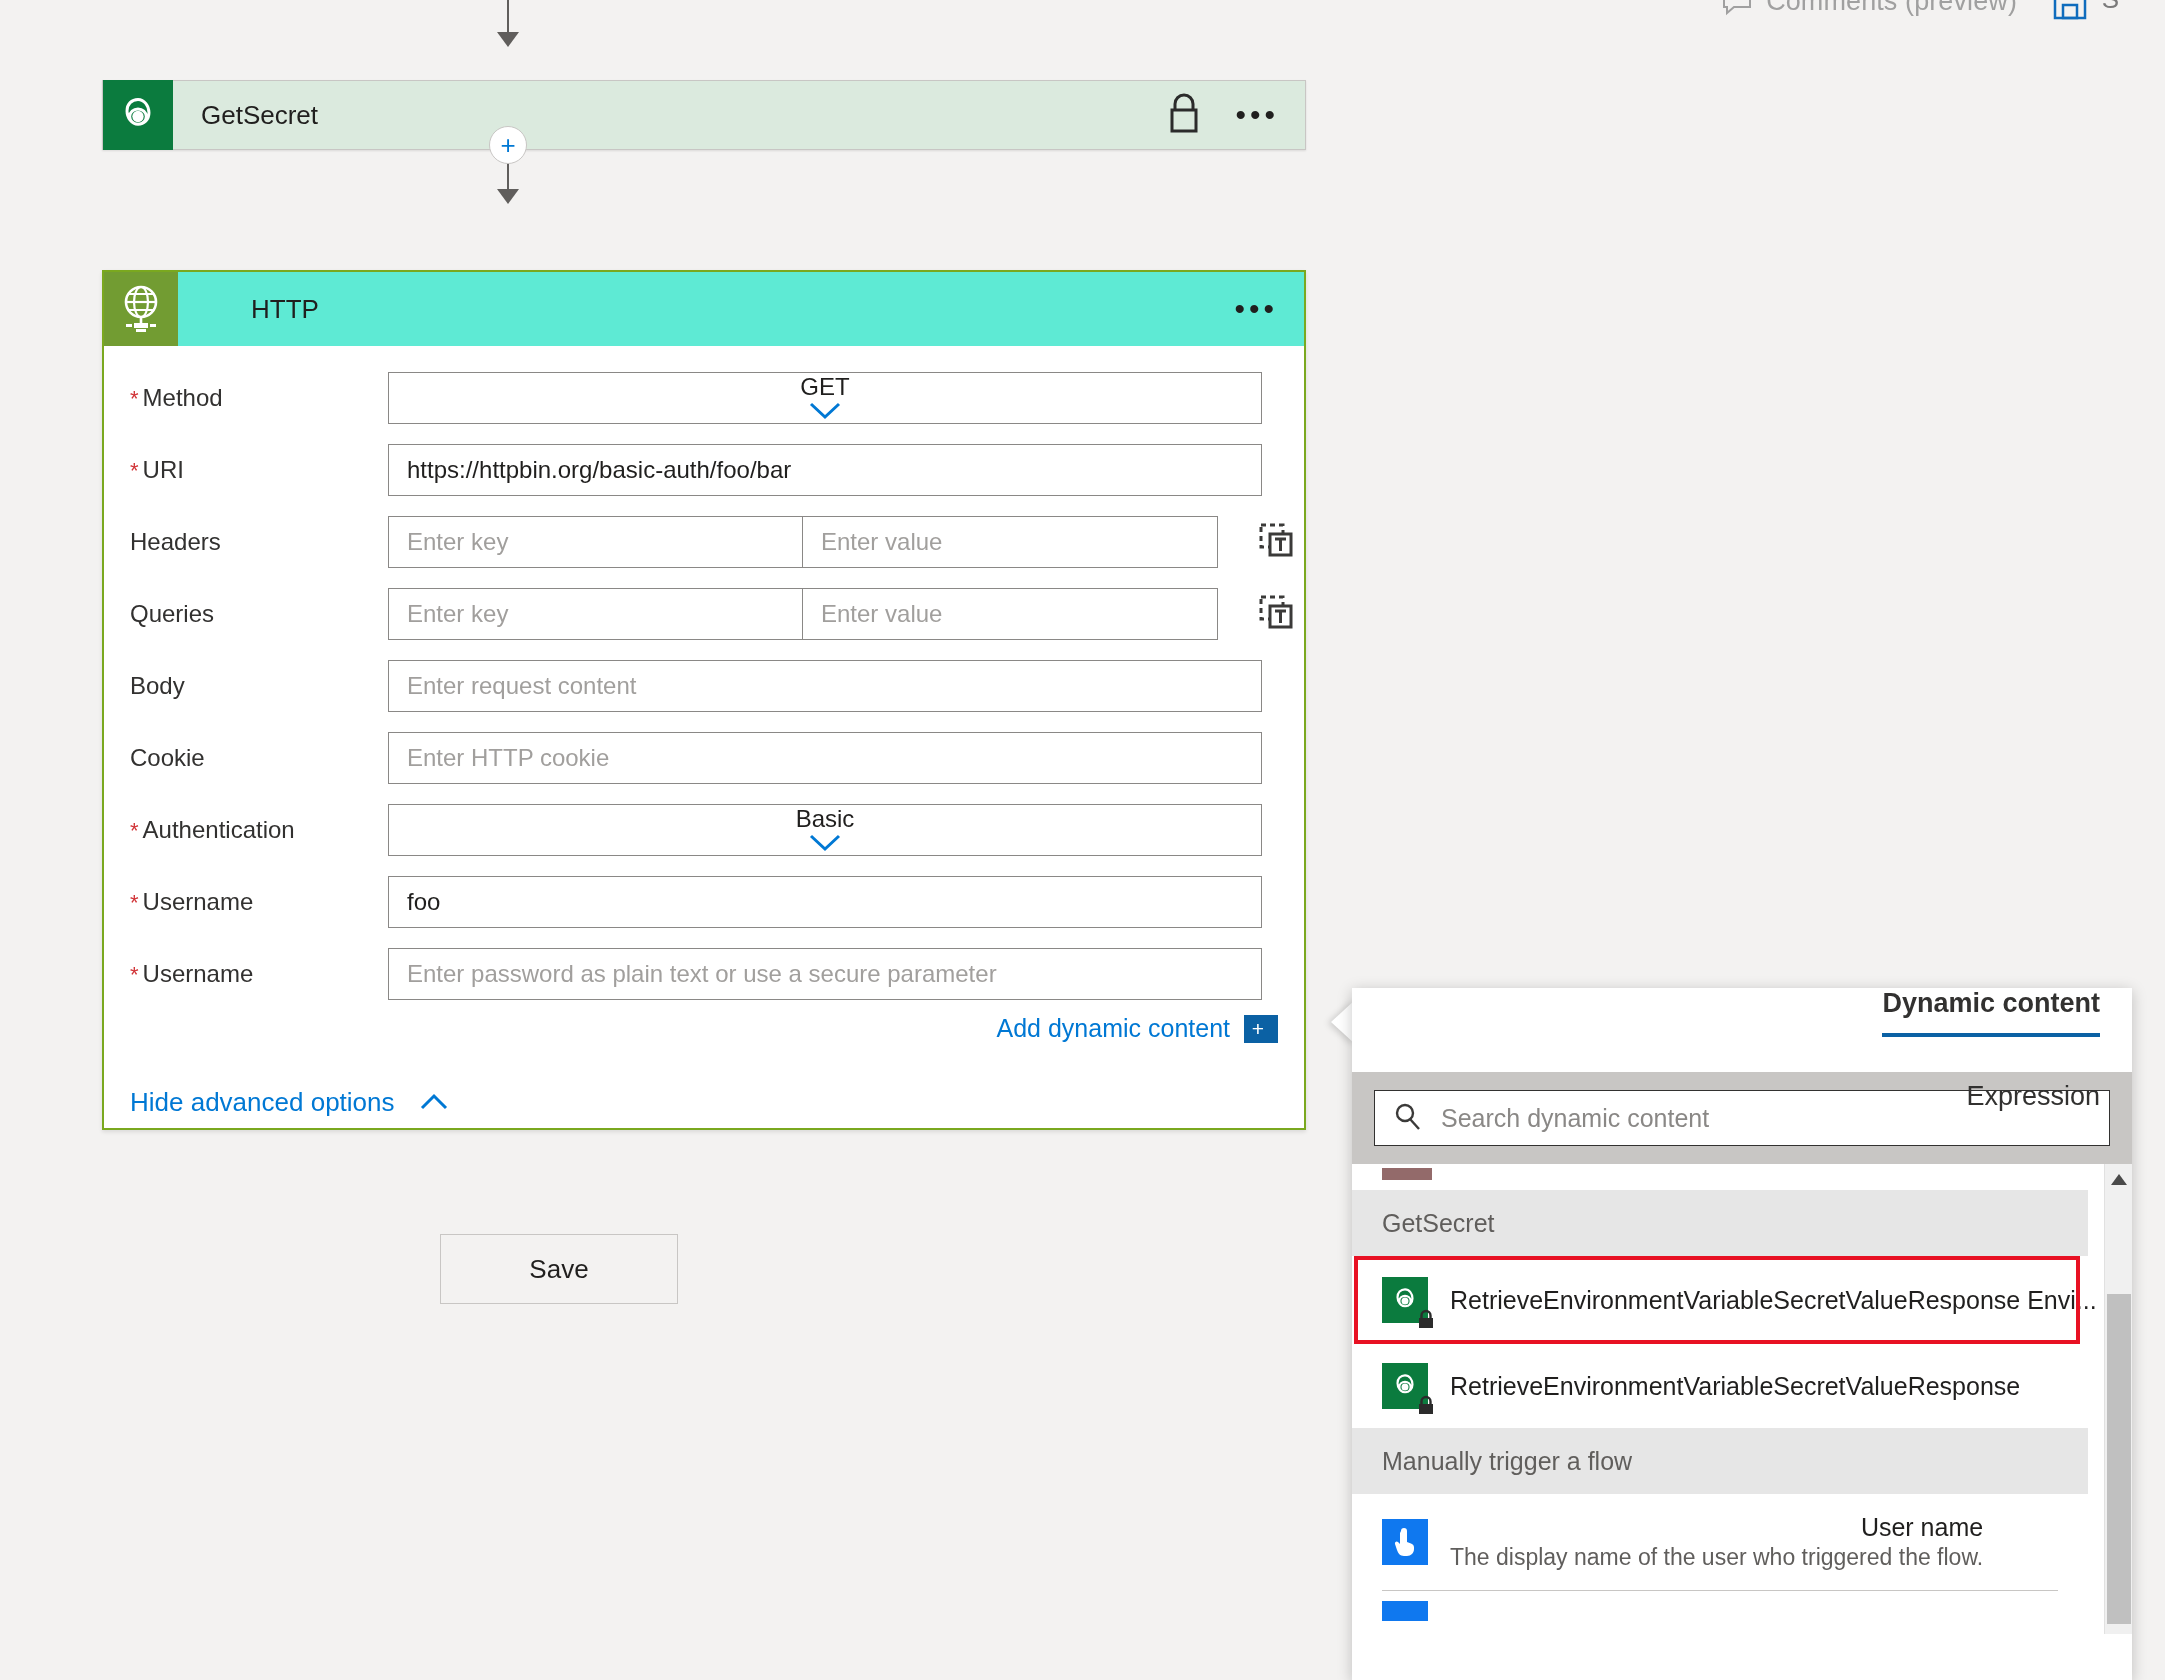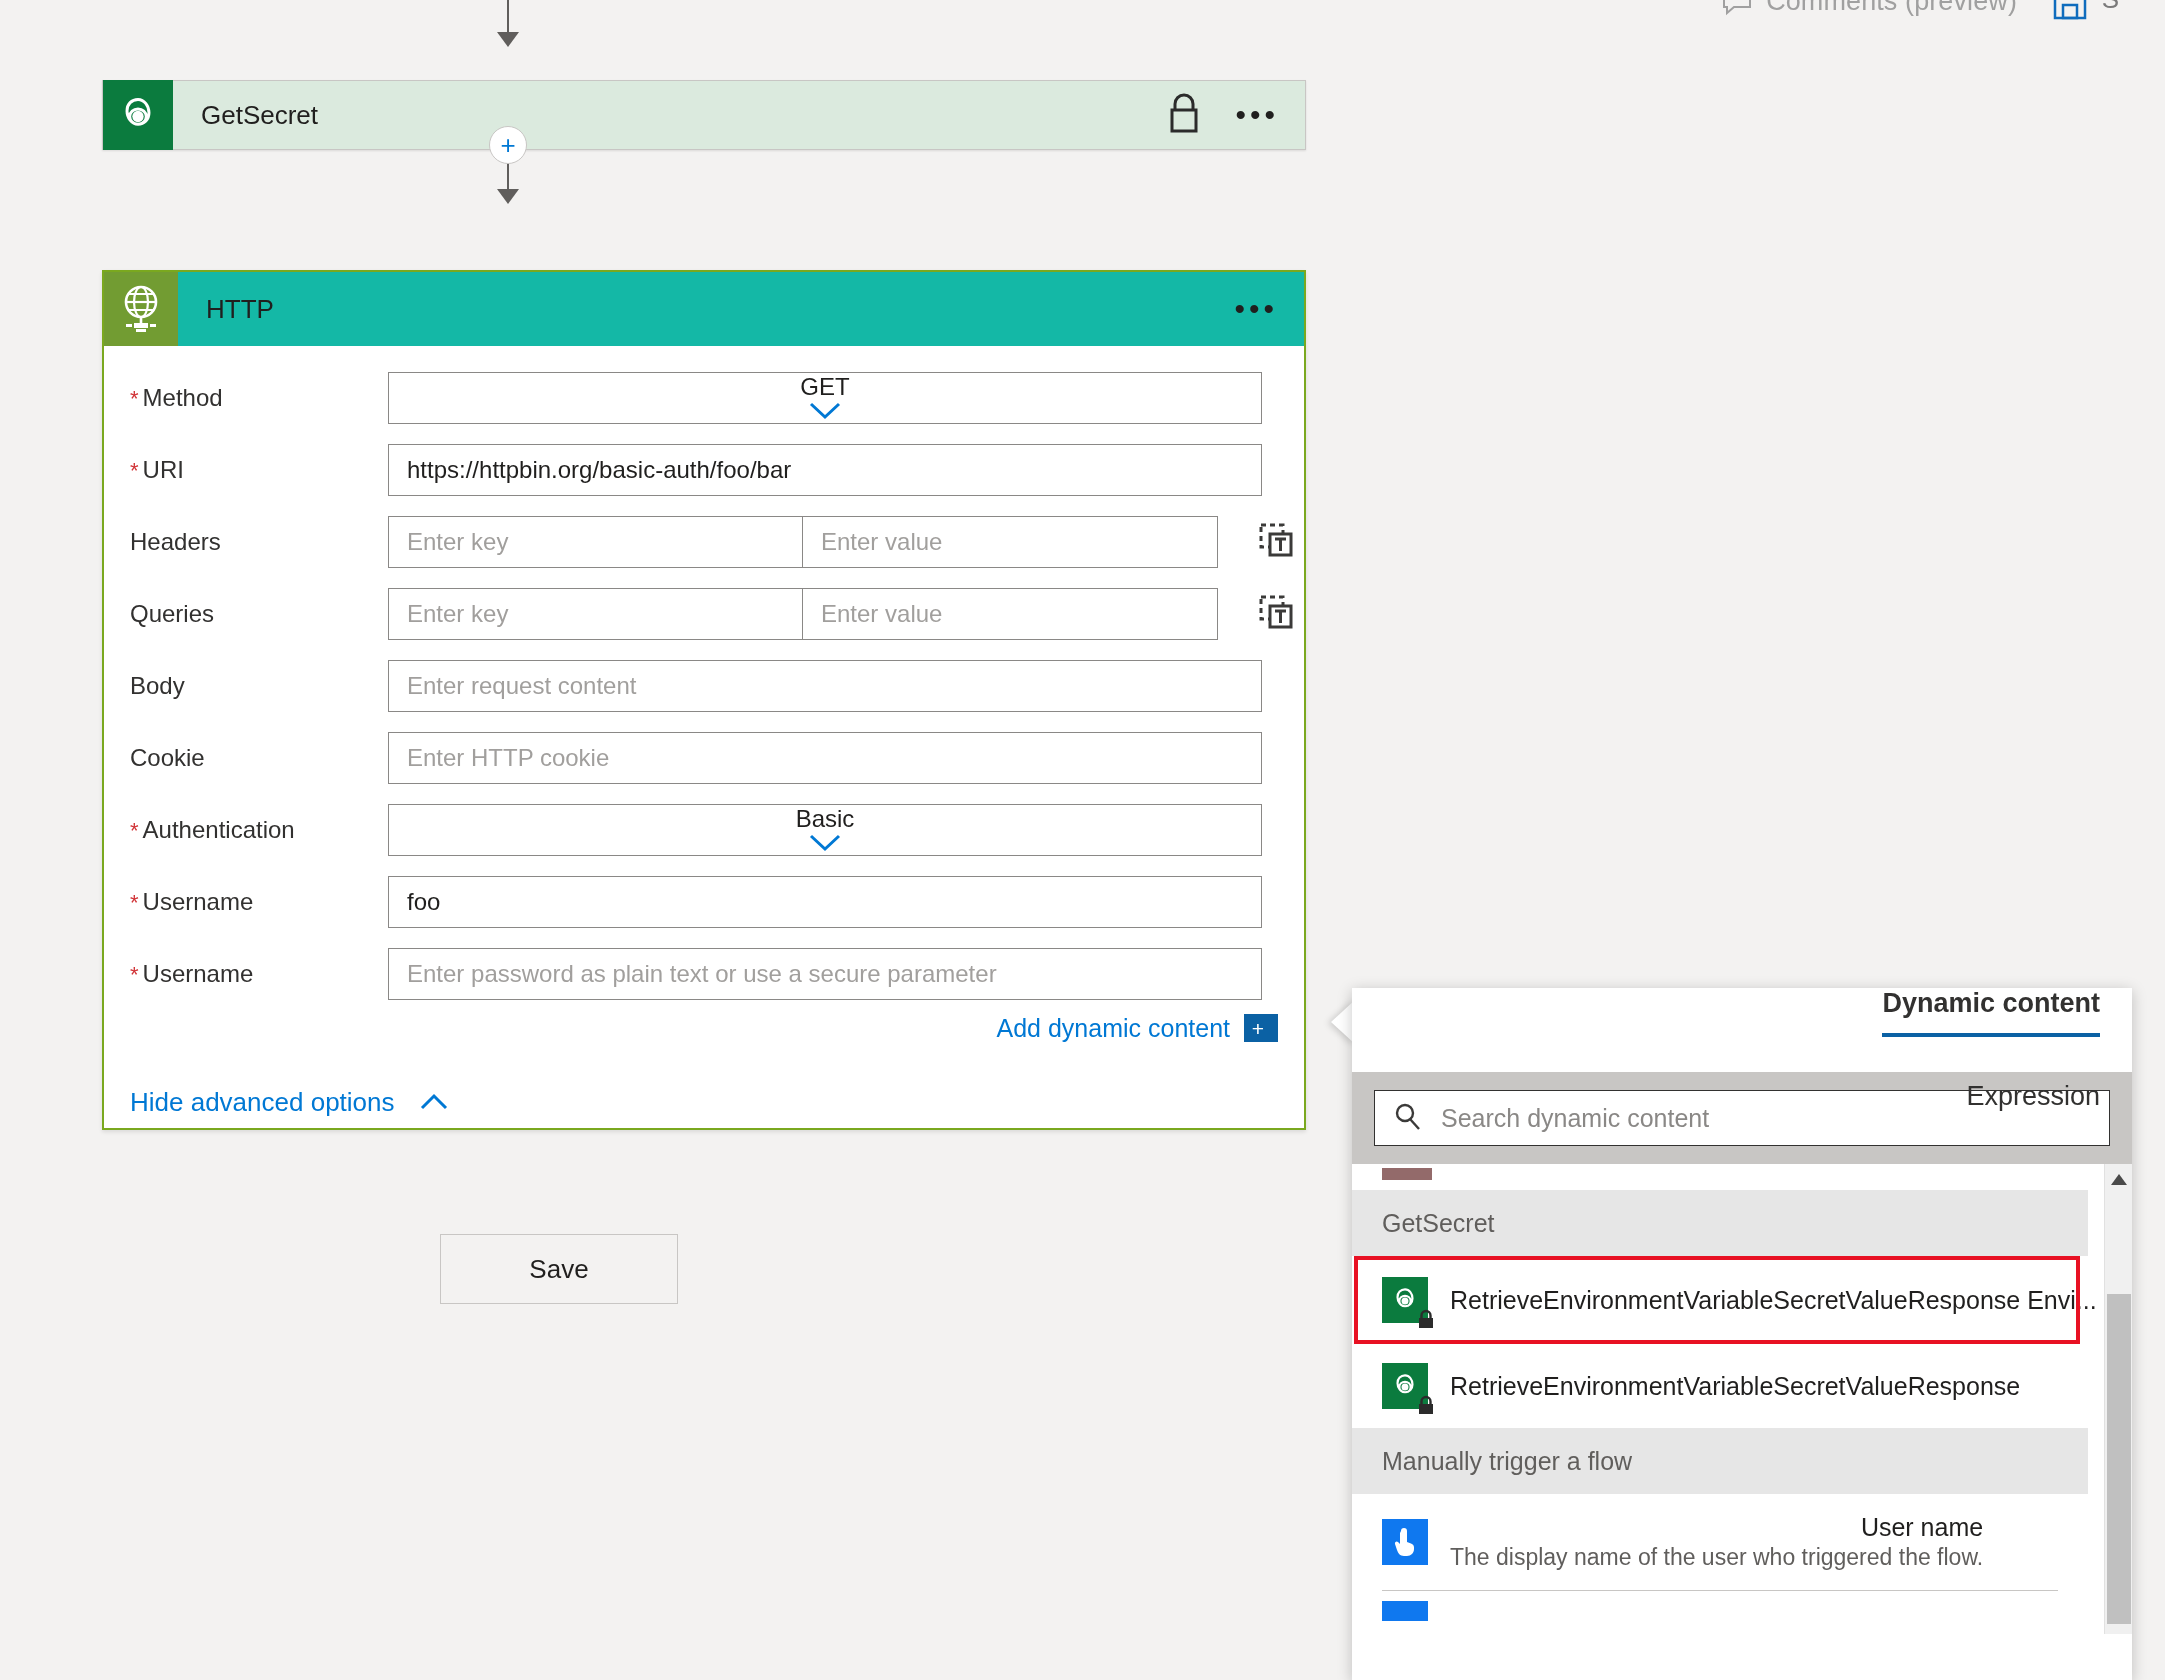--- a/index.html
+++ b/index.html
@@ -62,21 +62,21 @@
   .card-title { font-size: 26px; color: #201f1e; margin-left: 28px; flex: 1 1 auto; }
   .card-actions { display: flex; align-items: center; gap: 34px; padding-right: 26px; }
   .ellipsis { color: #201f1e; font-size: 30px; letter-spacing: 4px; line-height: 1; cursor: pointer; }
 
   .card-http {
     position: absolute; left: 102px; top: 244px; width: 1204px; height: 860px;
     border: 2px solid #7aa81f; background: #ffffff;
     box-shadow: 0 2px 4px rgba(0,0,0,.10);
   }
   .http-head {
-    height: 74px; background: #14b8a6; display: flex; align-items: center;
+    height: 74px; background: #5eead4; display: flex; align-items: center; gap: 45px;
   }
   .http-head .card-icon-box { width: 74px; height: 74px; flex: 0 0 74px; }
   .http-body { position: relative; padding: 26px 0 0 0; background:#fff; }
 
   
   .row { display: flex; align-items: center; margin-bottom: 20px; padding-left: 26px; }
   .row-label {
     width: 258px; flex: 0 0 258px; font-size: 24px; color: #323130;
     display: flex; align-items: baseline;
   }
@@ -89,21 +89,21 @@
   .fld.ph { color: #a19f9d; }
   .fld-wide { width: 874px; }
   .fld-drop { width: 874px; justify-content: space-between; flex-direction: column; }
   .chev { color: #0078d4; font-size: 22px; font-weight: 700; }
   .kv-pair { display: flex; width: 830px; }
   .kv-pair .fld { flex: 1 1 50%; }
   .kv-pair .fld + .fld { border-left: 0; }
   .txticon { margin-left: 40px; cursor: pointer; }
 
   .dyn-link-row {
-    display: flex; align-items: flex-start; justify-content: flex-end;
+    display: flex; align-items: center; justify-content: flex-end;
     padding-right: 26px; margin-top: 14px; padding-left: 40px;
   }
   .dyn-link { color: #0078d4; font-size: 25px; cursor: pointer; }
   .dyn-plus {
     margin-left: 14px; width: 28px; height: 28px; background: #0b61a4; color: #fff;
     display: inline-flex; align-items: center; justify-content: center;
     font-size: 21px; line-height: 1; cursor: pointer;
     border-right: 6px solid #0b61a4; box-sizing: content-box;
   }
   .advanced {

